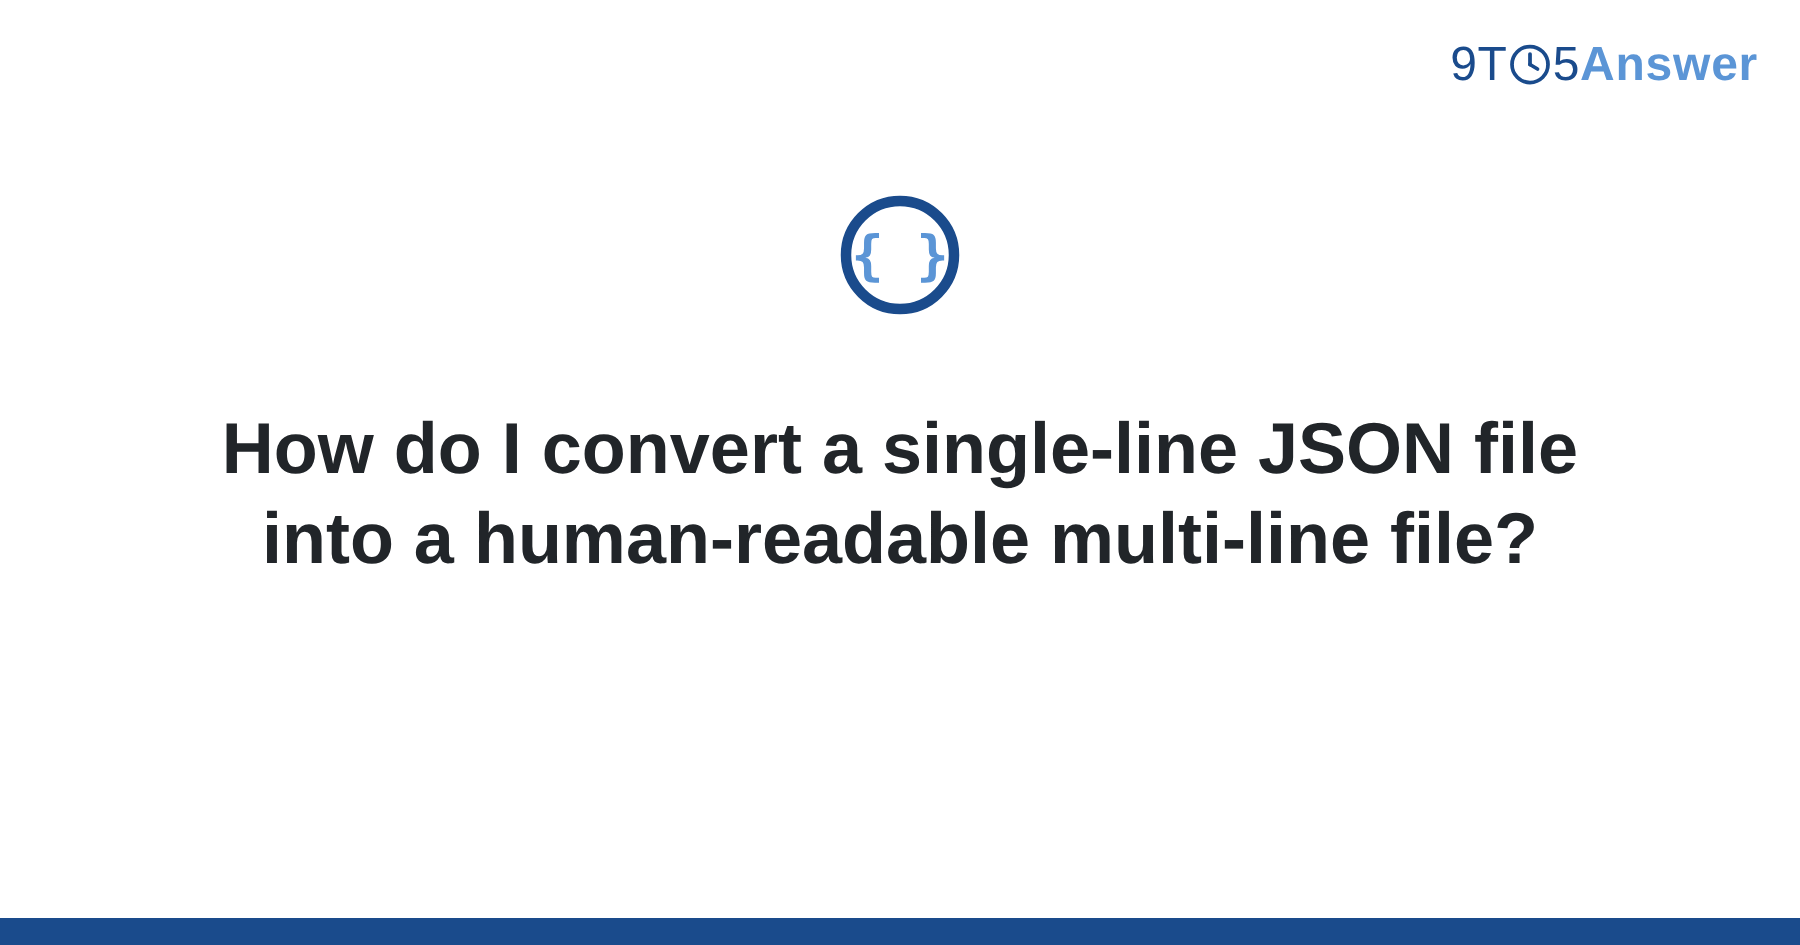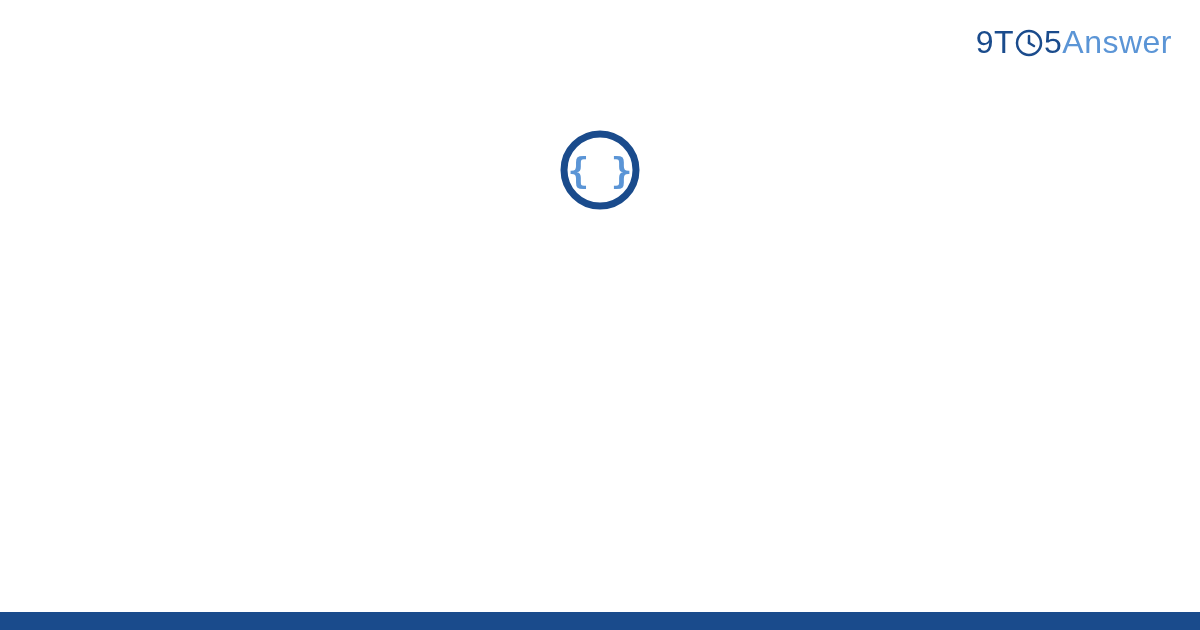--- a/index.html
+++ b/index.html
@@ -33,21 +33,21 @@
       display: inline-flex;
       align-items: center;
       justify-content: center;
       width: 28px;
       height: 28px;
       margin: 0 1px;
       vertical-align: middle;
     }
     .logo-5answer {
       color: #5b95d6;
-      font-weight: 400;
+      font-weight: 700;
     }
     .center-content {
       position: absolute;
       top: 130px;
       left: 0;
       right: 0;
       display: flex;
       flex-direction: column;
       align-items: center;
     }
@@ -93,15 +93,16 @@
   <span class="logo-5answer">Answer</span>
 </div>
 
 <div class="center-content">
   <div class="topic-icon">
     <svg viewBox="0 0 80 80" width="80" height="80">
       <circle cx="40" cy="40" r="36" fill="none" stroke="#1a4b8c" stroke-width="7"></circle>
       <text x="40" y="43" font-size="36" font-weight="700" fill="#5b95d6" text-anchor="middle" dominant-baseline="middle" font-family="Consolas, Monaco, monospace">{ }</text>
     </svg>
   </div>
+  <h1 class="question-title">How do I convert a single-line JSON file into a human-readable multi-line file?</h1>
 </div>
 
 <div class="bottom-bar"></div>
 
 </body></html>

